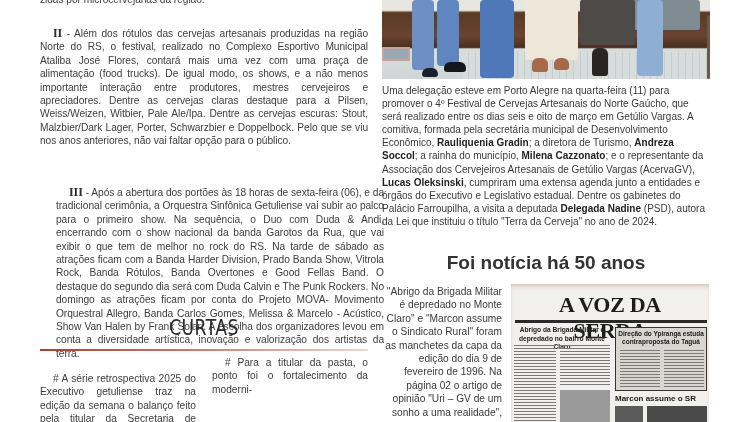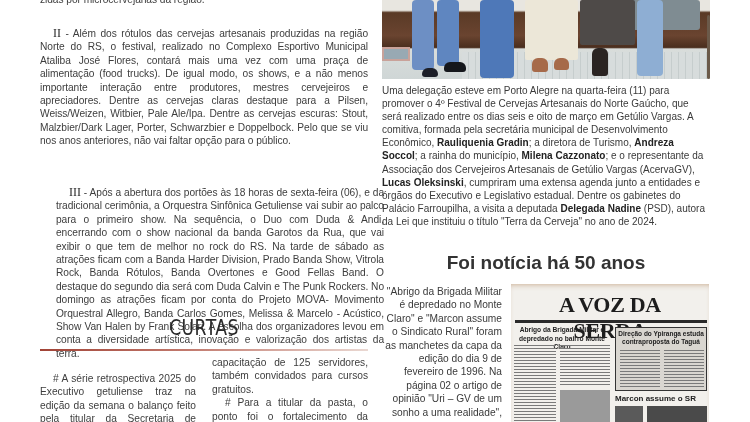--- a/index.html
+++ b/index.html
@@ -4,21 +4,21 @@
 <style>
   * { box-sizing: border-box; margin: 0; padding: 0; }
   html, body { width: 750px; height: 422px; overflow: hidden; background: #ffffff; }
   body { position: relative; font-family: "Liberation Sans", sans-serif; color: #3a3a3a; }
 
   .page { position: absolute; inset: 0; }
 
   
   .left-col { position: absolute; left: 40px; top: 0; width: 328px; }
   .para { font-size: 10.2px; line-height: 13.4px; text-align: justify; color: #3d3d3d; letter-spacing: -0.05px; }
-  .para .num { font-weight: normal; font-family: "Liberation Serif", serif; font-size: 12px; color: #2a2a2a; }
+  .para .num { font-weight: bold; font-family: "Liberation Serif", serif; font-size: 12px; color: #2a2a2a; }
   .indent { text-indent: 13px; }
   .top-partial { position: absolute; top: -7px; left: 0; width: 328px; }
   .p2 { position: absolute; top: 27px; left: 0; width: 328px; }
   .p3 { position: absolute; top: 180px; left: 16px; width: 328px; margin-top: 6px; }
 
   .curtas-title { position: absolute; top: 316px; left: 40px; width: 328px; text-align: center;
     font-family: "DejaVu Sans", sans-serif; font-size: 21px; letter-spacing: 0.5px; color: #2a2a2a; transform: scaleX(0.82); transform-origin: center; }
   .curtas-rule { position: absolute; top: 349px; left: 40px; width: 328px; height: 2px;
     background: linear-gradient(to right, #a14336 0%, #c27a6e 45%, #ead8d2 100%); }
 
@@ -64,21 +64,20 @@
     <p class="para indent p2"><span class="num">II</span><span> - Além dos rótulos das cervejas artesanais produzidas na região Norte do RS, o festival, realizado no Complexo Esportivo Municipal Ataliba José Flores, contará mais uma vez com uma praça de alimentação (food trucks). De igual modo, os shows, e a não menos importante interação entre produtores, mestres cervejeiros e apreciadores. Dentre as cervejas claras destaque para a Pilsen, Weiss/Weizen, Witbier, Pale Ale/Ipa. Dentre as cervejas escuras: Stout, Malzbier/Dark Lager, Porter, Schwarzbier e Doppelbock. Pelo que se viu nos anos anteriores, não vai faltar opção para o público.</span></p>
     <p class="para indent p3"><span class="num">III</span><span> - Após a abertura dos portões às 18 horas de sexta-feira (06), e da tradicional cerimônia, a Orquestra Sinfônica Getuliense vai subir ao palco para o primeiro show. Na sequência, o Duo com Duda &amp; Andi, encerrando com o show nacional da banda Garotos da Rua, que vai exibir o que tem de melhor no rock do RS. Na tarde de sábado as atrações ficam com a Banda Harder Division, Prado Banda Show, Vitrola Rock, Banda Rótulos, Banda Overtones e Good Fellas Band. O destaque do segundo dia será com Duda Calvin e The Punk Rockers. No domingo as atrações ficam por conta do Projeto MOVA- Movimento Orquestral Allegro, Banda Carlos Gomes, Melissa &amp; Marcelo - Acústico, Show Van Halen by Frank Solari. A escolha dos organizadores levou em conta a diversidade artística, inovação e valorização dos artistas da terra.</span></p>
   </div>
 
   <div class="curtas-title">CURTAS</div>
   <div class="curtas-rule"></div>
   <div class="curtas-col a">
     <p class="indent"># A série retrospectiva 2025 do Executivo getuliense traz na edição da semana o balanço feito pela titular da Secretaria de Administração.</p>
   </div>
   <div class="curtas-col b">
-    <p>capacitação de 125 servidores, também convidados para cursos gratuitos.</p>
     <p class="indent"># Para a titular da pasta, o ponto foi o fortalecimento da moderni-</p>
   </div>
 
   <div class="photo">
     <div class="rug"></div>
     <div class="sofa"></div>
     <div class="chair"></div>
     <div class="leg" style="left:30px;top:0;width:22px;height:70px;background:#6d8fc4;"></div>
     <div class="leg" style="left:55px;top:0;width:22px;height:66px;background:#5f86c0;"></div>
     <div class="shoe" style="left:40px;top:68px;width:16px;height:9px;background:#1c1f28;"></div>

